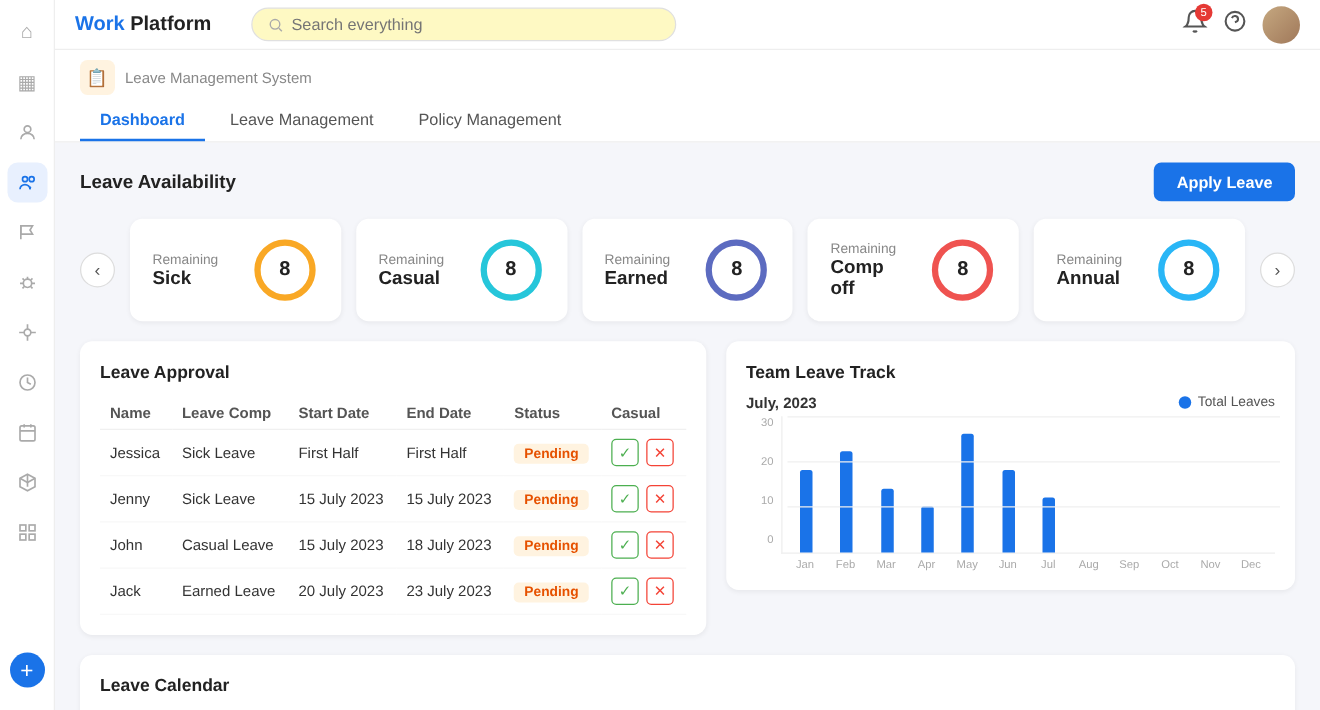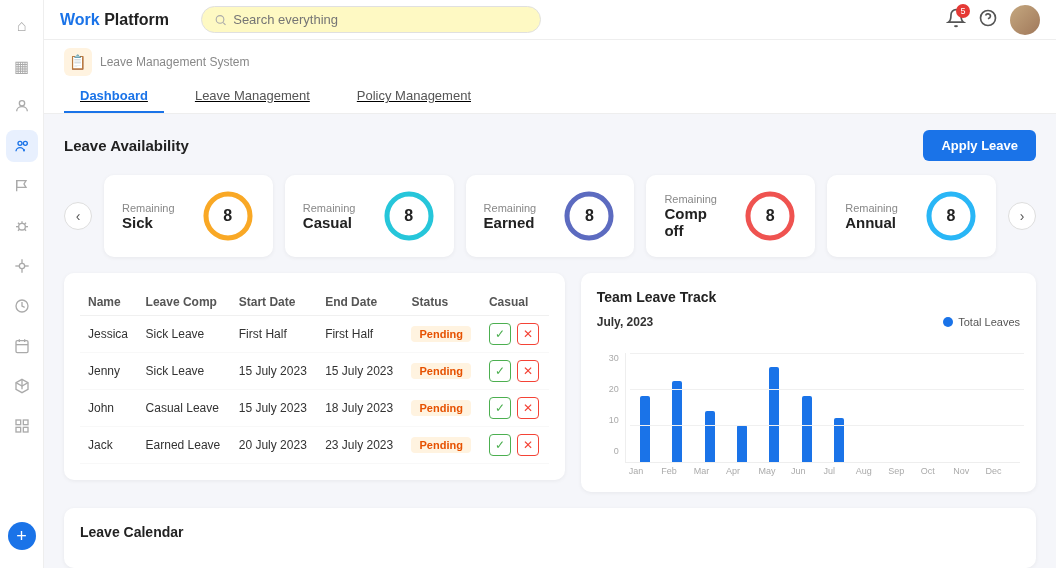--- a/index.html
+++ b/index.html
@@ -137,22 +137,21 @@
     }
     .breadcrumb-icon {
       width: 28px; height: 28px;
       background: #fff3e0;
       border-radius: 6px;
       display: flex; align-items: center; justify-content: center;
       font-size: 14px;
     }
     .nav-tabs {
       display: flex;
-      gap: 15px;
-      text-decoration: underline;
+      gap: 4px;
     }
     .nav-tab {
       padding: 8px 16px;
       font-size: 13px;
       color: #555;
       cursor: pointer;
       border-bottom: 2px solid transparent;
     }
     .nav-tab.active {
       color: #1a73e8;
@@ -342,20 +341,21 @@
       background: #1a73e8;
       border-radius: 2px 2px 0 0;
     }
     .chart-x-labels {
       display: flex;
       gap: 2px;
       padding: 3px 4px 0 4px;
     }
     .chart-x-label {
       flex: 1;
+      text-align: center;
       font-size: 9px;
       color: #aaa;
     }
 
     
     .calendar-section {
       background: #fff;
       border-radius: 10px;
       margin: 0 20px 16px 20px;
       padding: 16px;
@@ -577,20 +577,21 @@
         </div>
 
         <div class="nav-arrow">›</div>
       </div>
     </div>
 
     <div class="two-col">
 
       <div class="col-left">
         <div class="approval-card">
+          <div class="approval-title">Leave Approval</div>
           <table>
             <thead>
               <tr>
                 <th>Name</th>
                 <th>Leave Comp</th>
                 <th>Start Date</th>
                 <th>End Date</th>
                 <th>Status</th>
                 <th>Casual</th>
               </tr>
@@ -651,21 +652,21 @@
             </tbody>
           </table>
         </div>
       </div>
 
       <div class="col-right">
         <div class="track-card">
           <div class="track-header">
             <div class="track-title">Team Leave Track</div>
           </div>
-          <div style="display:flex;justify-content:space-between;align-items:center;margin-bottom:24px;">
+          <div style="display:flex;justify-content:space-between;align-items:center;margin-bottom:4px;">
             <div style="font-size:12px;font-weight:600;color:#333;">July, 2023</div>
             <div class="track-legend">
               <div class="legend-dot"></div>
               <span>Total Leaves</span>
             </div>
           </div>
 
           <div style="position:relative;padding-left:28px;">
             <div style="position:absolute;left:0;top:0;bottom:20px;width:26px;display:flex;flex-direction:column;justify-content:space-between;align-items:flex-end;padding-right:4px;">
               <span style="font-size:9px;color:#aaa;">30</span>

